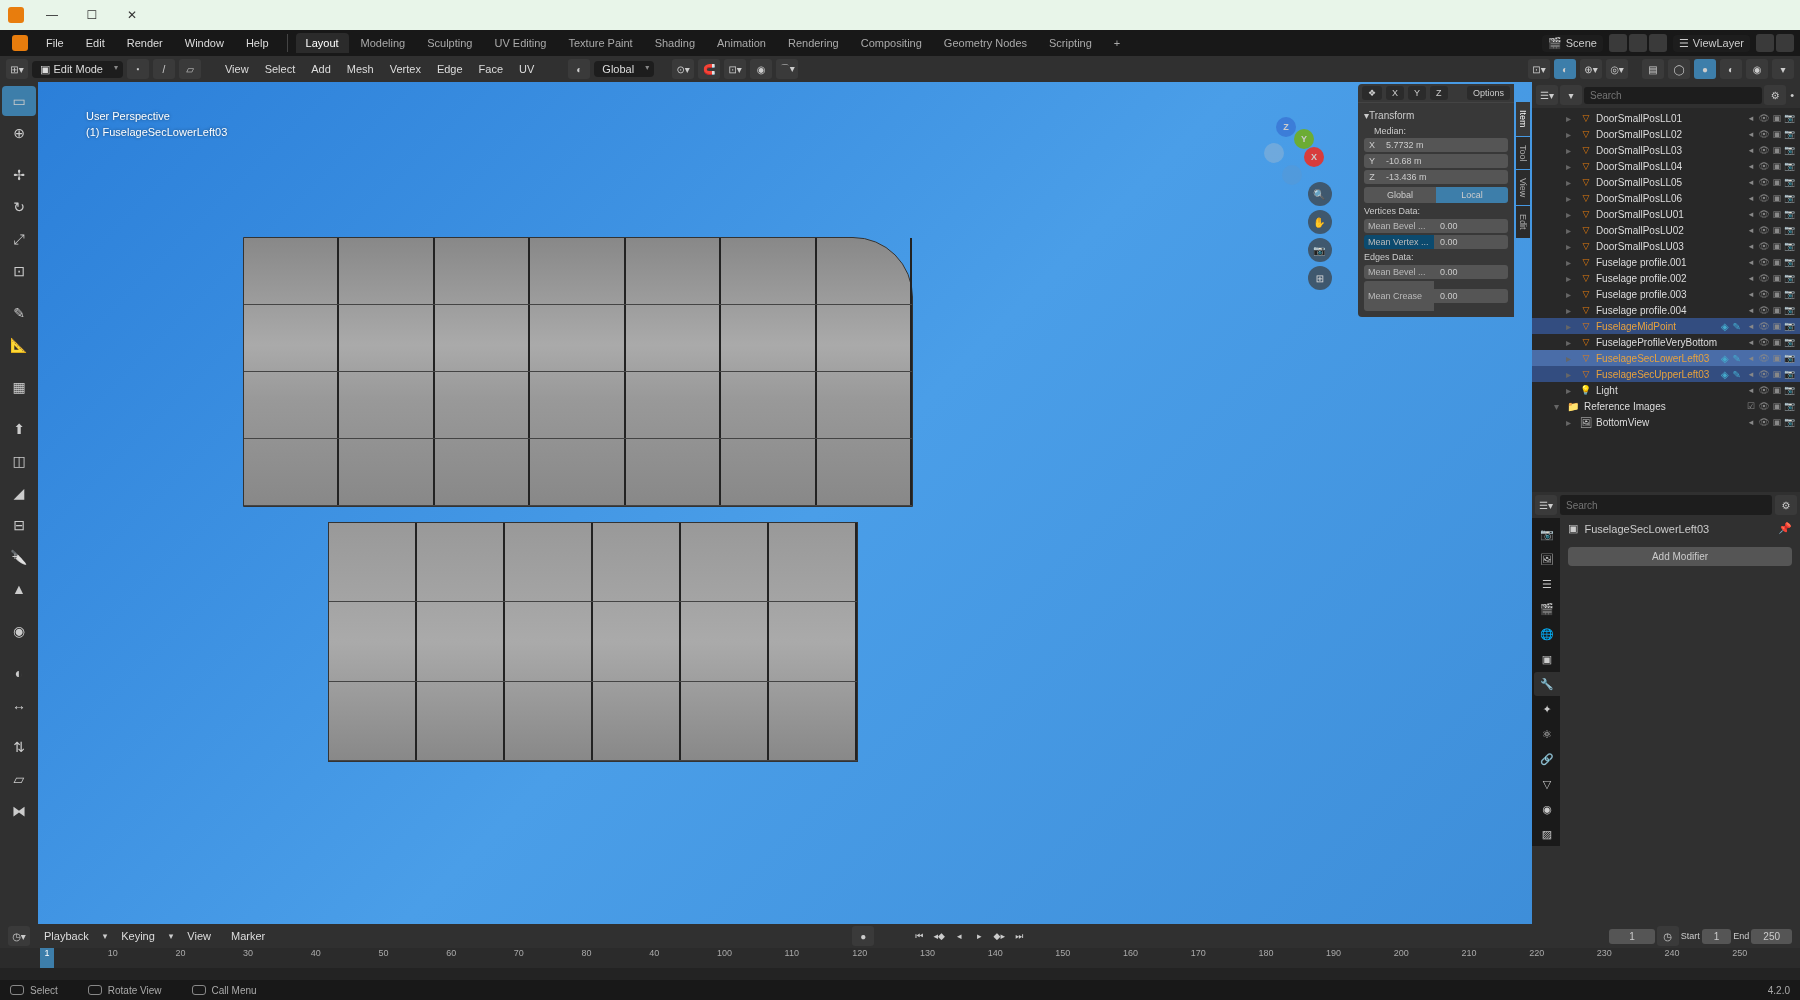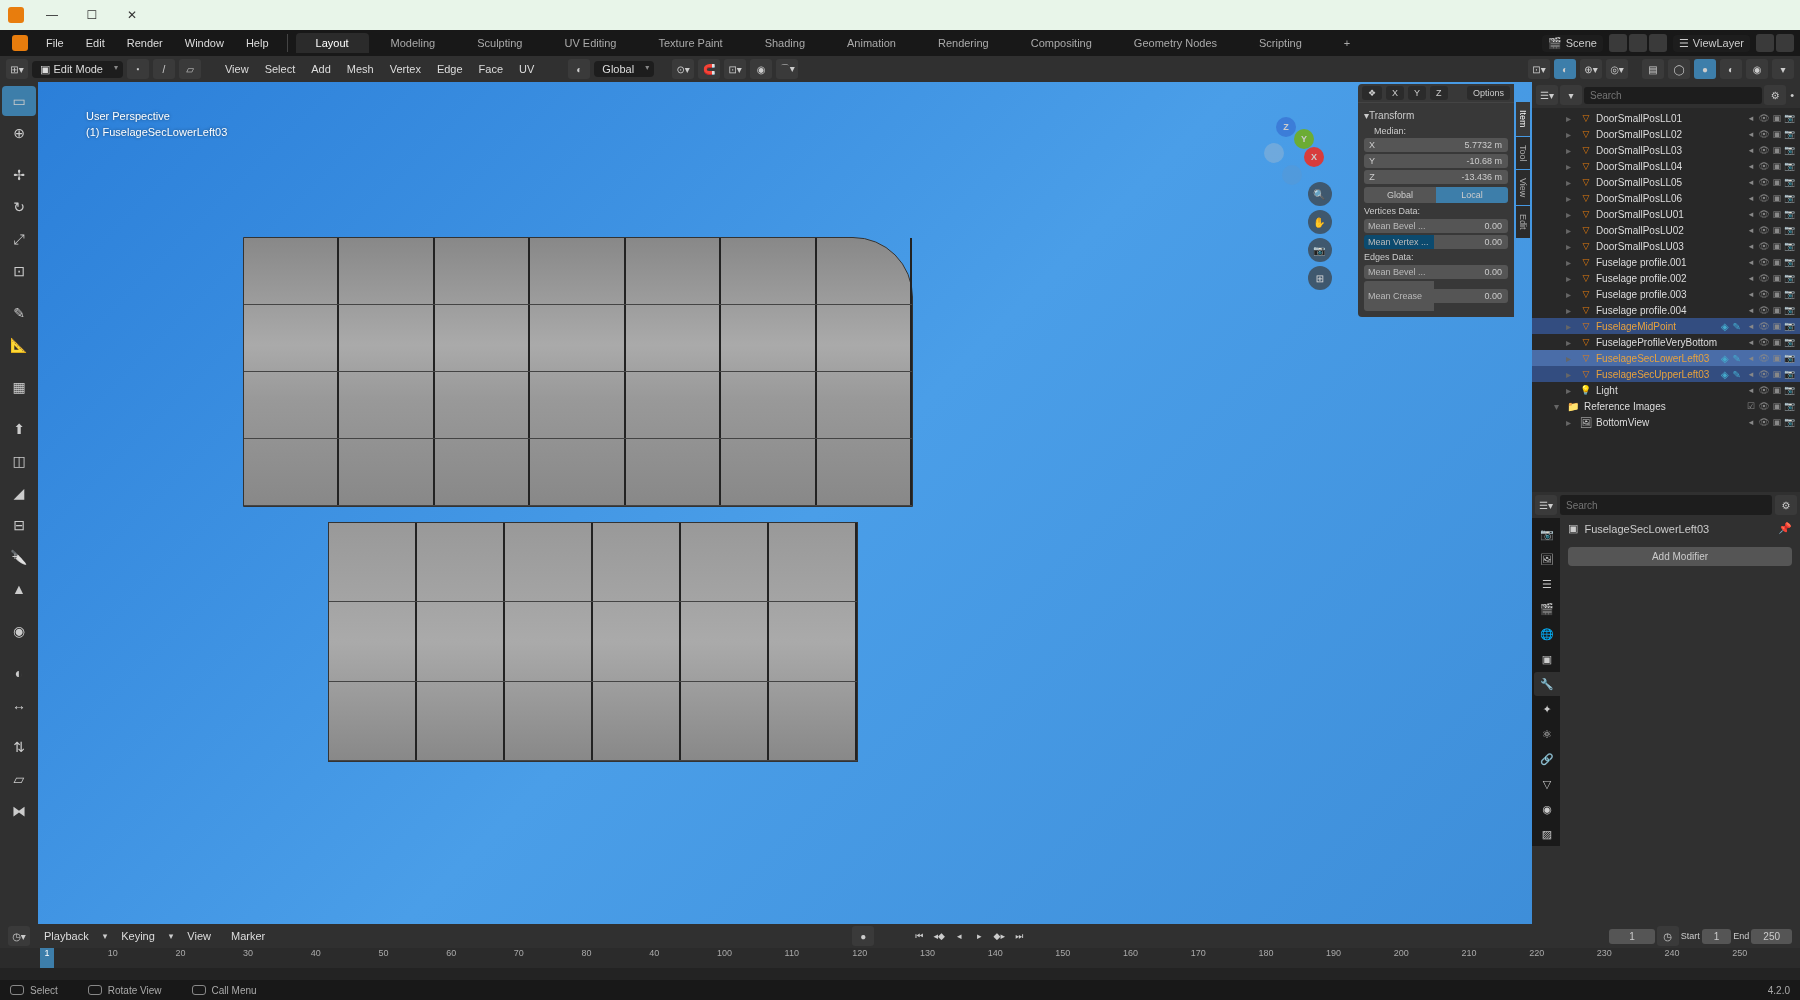--- a/index.html
+++ b/index.html
@@ -9,21 +9,21 @@
 .titlebar { height: 30px; background: #e8f5e9; display: flex; align-items: center; padding: 0 8px; color: #333; }
 .titlebar .logo { width: 16px; height: 16px; background: #e87d0d; border-radius: 3px; margin-right: 8px; }
 .titlebar .title { flex: 1; font-size: 12px; }
 .titlebar .winbtn { width: 40px; height: 28px; display: flex; align-items: center; justify-content: center; font-size: 12px; color: #333; }
 
 
 .menubar { height: 26px; background: #181818; display: flex; align-items: center; padding: 0 6px; gap: 2px; }
 .menubar .logo2 { width: 16px; height: 16px; background: #e87d0d; border-radius: 3px; margin: 0 6px; }
 .menubar .menuitem { padding: 3px 10px; color: #ddd; font-size: 11px; border-radius: 3px; }
 .menubar .divider { width: 1px; height: 18px; background: #444; margin: 0 6px; }
-.menubar .tab { padding: 4px 20px; font-size: 11px; color: #aaa; }
+.menubar .tab { padding: 4px 10px; font-size: 11px; color: #aaa; }
 .menubar .tab.active { background: #2b2b2b; border-radius: 4px 4px 0 0; color: #fff; }
 .menubar .spacer { flex: 1; }
 .menubar .scenebox { display: flex; align-items: center; gap: 4px; background: #1d1d1d; padding: 2px 6px; border-radius: 4px; margin: 0 4px; }
 .menubar .iconbtn { width: 18px; height: 18px; background: #3a3a3a; border-radius: 3px; }
 
 
 .headerbar { height: 26px; background: #303030; display: flex; align-items: center; padding: 0 6px; gap: 4px; }
 .dropdown { background: #1d1d1d; padding: 2px 20px 2px 8px; border-radius: 4px; font-size: 11px; color: #ddd; position: relative; }
 .dropdown::after { content: "▾"; position: absolute; right: 5px; font-size: 8px; color: #888; }
 .toolbtn { width: 22px; height: 20px; background: #3a3a3a; border-radius: 3px; display: flex; align-items: center; justify-content: center; font-size: 10px; }
@@ -57,21 +57,21 @@
 
 
 .npanel { position: absolute; right: 0; top: 0; width: 156px; background: #383838; border-radius: 4px 0 0 4px; font-size: 10px; }
 .npanel .header { display: flex; align-items: center; padding: 2px 4px; gap: 4px; }
 .npanel .pill { padding: 2px 6px; background: #2b2b2b; border-radius: 3px; font-size: 9px; }
 .npanel .section { padding: 4px 6px; border-top: 1px solid #444; }
 .npanel .sectitle { display: flex; align-items: center; padding: 3px 0; font-size: 10px; }
 .npanel .row { display: flex; align-items: center; margin: 2px 0; }
 .npanel .lbl { width: 70px; font-size: 9px; color: #bbb; }
 .npanel .axis { width: 16px; background: #555; padding: 2px; text-align: center; border-radius: 3px 0 0 3px; font-size: 9px; }
-.npanel .val { flex: 1; background: #555; padding: 2px 6px; text-align: right; border-radius: 0 3px 3px 0; font-size: 9px; }
+.npanel .val { flex: 1; background: #555; padding: 2px 6px; border-radius: 0 3px 3px 0; font-size: 9px; }
 .npanel .btngroup { display: flex; gap: 0; margin: 3px 0; }
 .npanel .btn { flex: 1; padding: 3px; text-align: center; background: #555; font-size: 9px; }
 .npanel .btn.active { background: #3d7eaa; }
 .npanel .btn:first-child { border-radius: 3px 0 0 3px; }
 .npanel .btn:last-child { border-radius: 0 3px 3px 0; }
 
 
 .sidetabs { position: absolute; right: 0; top: 20px; width: 16px; }
 .sidetab { writing-mode: vertical-rl; padding: 8px 2px; font-size: 9px; background: #2b2b2b; color: #aaa; margin-bottom: 1px; }
 .sidetab.active { background: #383838; color: #fff; }

